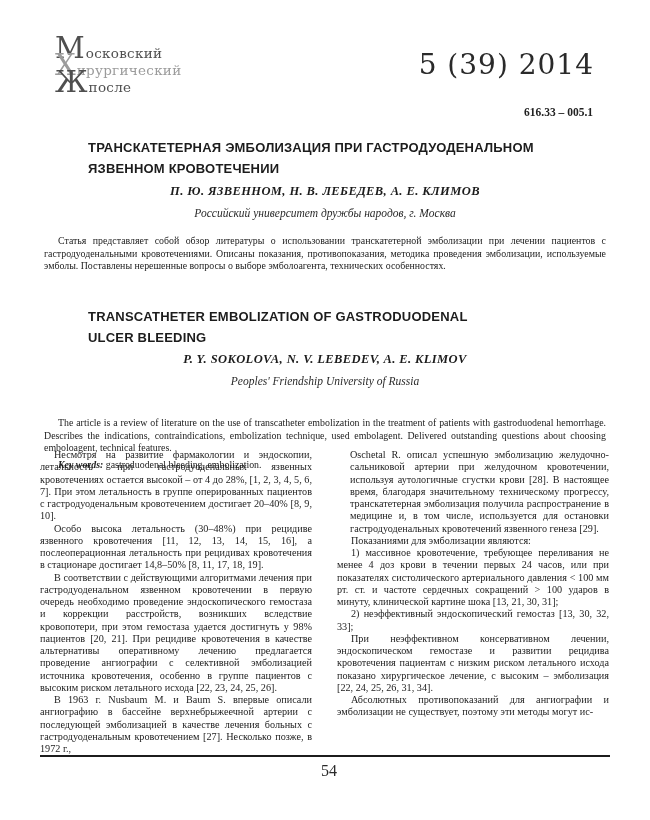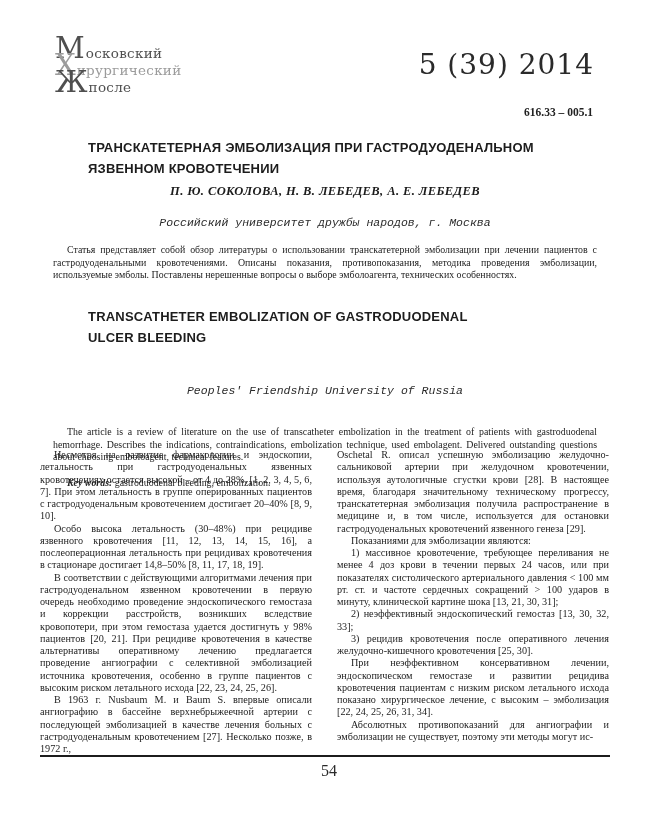--- a/index.html
+++ b/index.html
@@ -32,41 +32,41 @@
   .ru-title{top:137px;}
   .en-title{top:306px;}
   .title-line{display:block;}
   .authors{
     position:absolute;left:40px;width:570px;text-align:center;
     font-family:"Liberation Serif",serif;font-style:italic;font-weight:bold;
     font-size:12.5px;color:#1c1c1c;letter-spacing:0.4px;
   }
   .affil{
     position:absolute;left:40px;width:570px;text-align:center;
-    font-family:Liberation Mono, monospace;font-style:italic;
-    font-size:11.5px;color:#2a2a2a;margin-top:9px;
+    font-family:Liberation Serif, serif;font-style:italic;
+    font-size:11.5px;color:#2a2a2a;
   }
   .ru-authors{top:184px;} .ru-affil{top:207px;}
   .en-authors{top:352px;} .en-affil{top:375px;}
   
   .abstract{
     position:absolute;left:40px;width:570px;text-align:justify;
     font-size:9.9px;line-height:12.6px;color:#222;
   }
   .ru-abstract{top:231px;} .en-abstract{top:413px;}
-  .abstract p{margin:13px;text-indent:14px;}
+  .abstract p{margin:4px;text-indent:14px;}
   .kwlabel{font-weight:bold;font-style:italic;}
   
   .col{
     position:absolute;top:449px;width:272px;text-align:justify;
     font-size:10.2px;line-height:12.25px;color:#1c1c1c;
   }
   .col-left{left:40px;} .col-right{left:337px;}
   .bpara{margin:0;text-indent:14px;}
-  .bpara.noindent{text-indent:0;}
+  .bpara.noindent{text-indent:0;margin-left:13px;}
   
   .footer-rule{
     position:absolute;left:40px;top:755px;width:570px;height:2px;background:#1c1c1c;
   }
   .page-number{
     position:absolute;left:4px;top:762px;width:650px;text-align:center;
     font-family:Liberation Serif, serif;font-size:16px;color:#2a2a2a;
   }
 </style>
 </head>
@@ -89,50 +89,50 @@
     </div>
   </div>
 
   <div class="issue">5 (39) 2014</div>
   <div class="udc">616.33 – 005.1</div>
 
   <div class="ru-title">
     <span class="title-line">ТРАНСКАТЕТЕРНАЯ ЭМБОЛИЗАЦИЯ ПРИ ГАСТРОДУОДЕНАЛЬНОМ</span>
     <span class="title-line">ЯЗВЕННОМ КРОВОТЕЧЕНИИ</span>
   </div>
-  <div class="authors ru-authors">П. Ю. СОКОЛОВА, Н. В. ЛЕБЕДЕВ, А. Е. ЛЕБЕДЕВ</div>
+  <div class="authors ru-authors">П. Ю. ЯЗВЕННОМ, Н. В. ЛЕБЕДЕВ, А. Е. КЛИМОВ</div>
   <div class="affil ru-affil">Российский университет дружбы народов, г. Москва</div>
 
   <div class="abstract ru-abstract">
     <p>Статья представляет собой обзор литературы о использовании транскатетерной эмболизации при лечении пациентов с гастродуоденальными кровотечениями. Описаны показания, противопоказания, методика проведения эмболизации, используемые эмболы. Поставлены нерешенные вопросы о выборе эмболоагента, технических особенностях.</p>
   </div>
 
   <div class="en-title">
     <span class="title-line">TRANSCATHETER EMBOLIZATION OF GASTRODUODENAL</span>
     <span class="title-line">ULCER BLEEDING</span>
   </div>
+  <div class="authors en-authors">P. Y. SOKOLOVA, N. V. LEBEDEV, A. E. KLIMOV</div>
   <div class="affil en-affil">Peoples' Friendship University of Russia</div>
 
   <div class="abstract en-abstract">
     <p>The article is a review of literature on the use of transcatheter embolization in the treatment of patients with gastroduodenal hemorrhage. Describes the indications, contraindications, embolization technique, used embolagent. Delivered outstanding questions about choosing emboloagent, technical features.</p>
     <p><span class="kwlabel">Key words:</span><span> gastroduodenal bleeding, embolization.</span></p>
   </div>
 
   <div class="col col-left" id="left-col">
       <p class="bpara">Несмотря на развитие фармакологии и эндоскопии, летальность при гастродуоденальных язвенных кровотечениях остается высокой – от 4 до 28%, [1, 2, 3, 4, 5, 6, 7]. При этом летальность в группе оперированных пациентов с гастродуоденальным кровотечением достигает 20–40% [8, 9, 10].</p>
       <p class="bpara">Особо высока летальность (30–48%) при рецидиве язвенного кровотечения [11, 12, 13, 14, 15, 16], а послеоперационная летальность при рецидивах кровотечения в стационаре достигает 14,8–50% [8, 11, 17, 18, 19].</p>
       <p class="bpara">В соответствии с действующими алгоритмами лечения при гастродуоденальном язвенном кровотечении в первую очередь необходимо проведение эндоскопического гемостаза и коррекции расстройств, возникших вследствие кровопотери, при этом гемостаза удается достигнуть у 98% пациентов [20, 21]. При рецидиве кровотечения в качестве альтернативы оперативному лечению предлагается проведение ангиографии с селективной эмболизацией источника кровотечения, особенно в группе пациентов с высоким риском летального исхода [22, 23, 24, 25, 26].</p>
       <p class="bpara">В 1963 г. Nusbaum M. и Baum S. впервые описали ангиографию в бассейне верхнебрыжеечной артерии с последующей эмболизацией в качестве лечения больных с гастродуоденальным кровотечением [27]. Несколько позже, в 1972 г.,</p>
     </div>
   <div class="col col-right" id="right-col">
       <p class="bpara noindent">Oschetal R. описал успешную эмболизацию желудочно-сальниковой артерии при желудочном кровотечении, используя аутологичные сгустки крови [28]. В настоящее время, благодаря значительному техническому прогрессу, транскатетерная эмболизация получила распространение в медицине и, в том числе, используется для остановки гастродуоденальных кровотечений язвенного генеза [29].</p>
       <p class="bpara">Показаниями для эмболизации являются:</p>
       <p class="bpara">1) массивное кровотечение, требующее переливания не менее 4 доз крови в течении первых 24 часов, или при показателях систолического артериального давления &lt; 100 мм рт. ст. и частоте сердечных сокращений &gt; 100 ударов в минуту, клинической картине шока [13, 21, 30, 31];</p>
       <p class="bpara">2) неэффективный эндоскопический гемостаз [13, 30, 32, 33];</p>
-      <p class="bpara">3) рецидив кровотечения после оперативного лечения желудочно-кишечного кровотечения [25, 30].</p>
       <p class="bpara">При неэффективном консервативном лечении, эндоскопическом гемостазе и развитии рецидива кровотечения пациентам с низким риском летального исхода показано хирургическое лечение, с высоким – эмболизация [22, 24, 25, 26, 31, 34].</p>
       <p class="bpara">Абсолютных противопоказаний для ангиографии и эмболизации не существует, поэтому эти методы могут ис-</p>
     </div>
 
   <div class="footer-rule"></div>
   <div class="page-number">54</div>
 
 </div>
 
 </body></html>

